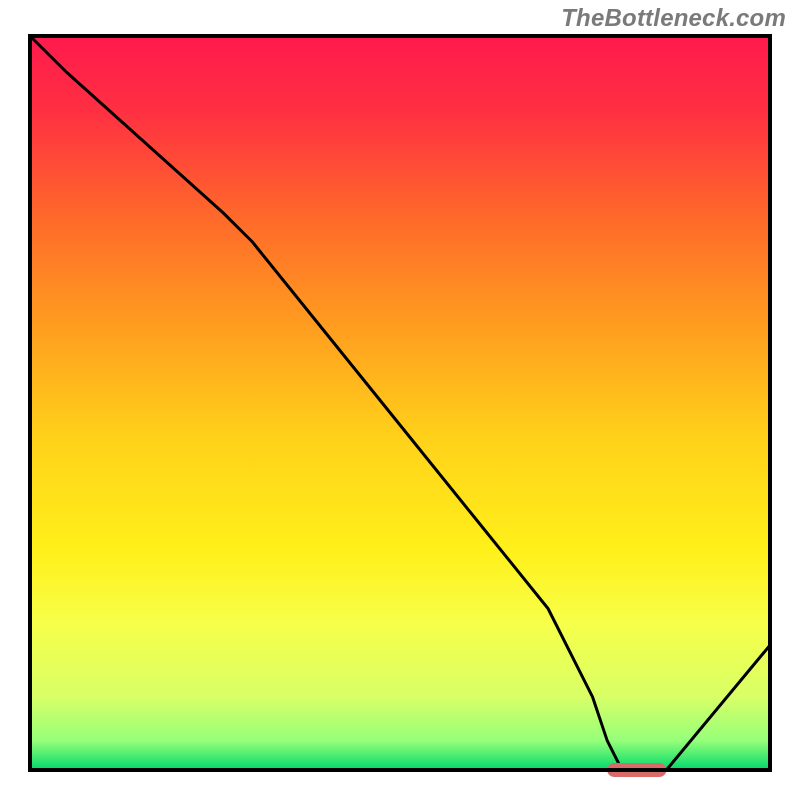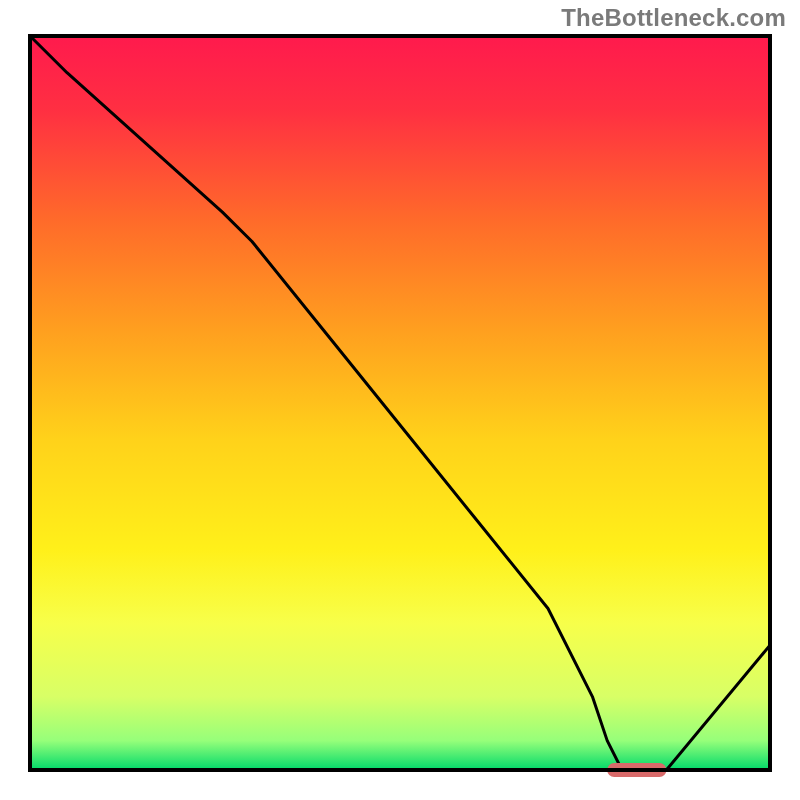--- a/index.html
+++ b/index.html
@@ -8,20 +8,21 @@
     width: 800px;
     height: 800px;
     background: #ffffff;
     font-family: Arial, Helvetica, sans-serif;
     overflow: hidden;
   }
   .container {
     position: relative;
     width: 800px;
     height: 652px;
+    font-style: italic;
   }
   .watermark {
     position: absolute;
     top: 4px;
     right: 14px;
     font-size: 24px;
     font-weight: 600;
     color: #7a7a7a;
     letter-spacing: 0.2px;
     z-index: 10;

